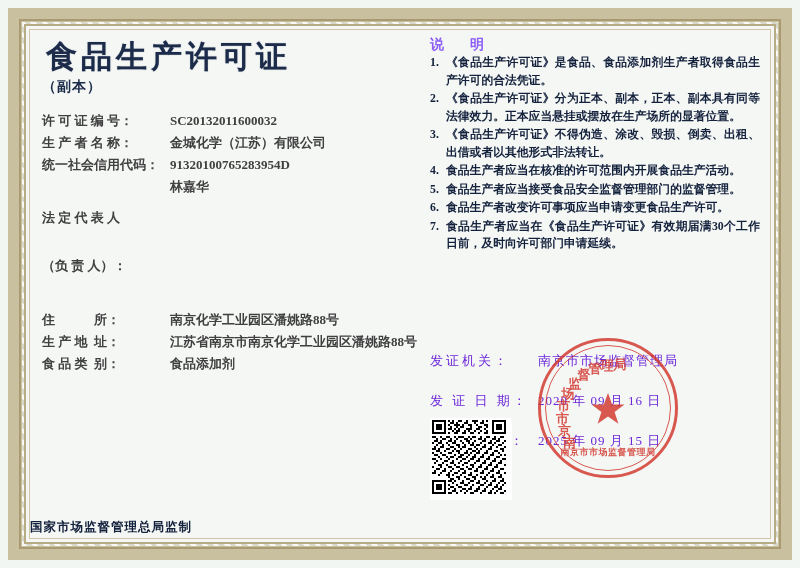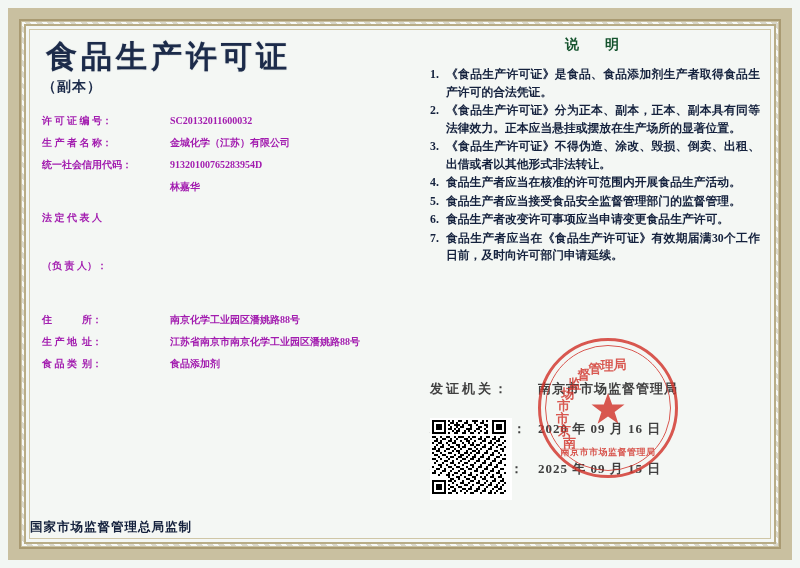--- a/index.html
+++ b/index.html
@@ -81,22 +81,22 @@
   }
   .sub-title {
     font-size: 14px;
     font-weight: bold;
     color: #1c2b4a;
     letter-spacing: 1px;
   }
 
   .fields {
     margin-top: 16px;
-    font-size: 10px;
-    color: #a21caf;
+    font-size: 13px;
+    color: #404040;
   }
   .field-row {
     display: flex;
     align-items: flex-start;
     margin-bottom: 5px;
     line-height: 17px;
   }
   .field-label {
     width: 128px;
     flex: 0 0 128px;
@@ -117,24 +117,23 @@
   
   .right-col {
     position: absolute;
     left: 400px;
     top: 6px;
     width: 330px;
   }
   .notes-title {
     font-size: 14px;
     font-weight: bold;
-    color: #14532d;
-    text-align: center;
+    color: #8b5cf6;
     letter-spacing: 6px;
-    margin-bottom: 12px;
+    margin-bottom: 0;
   }
   .notes-list {
     font-size: 11.8px;
     line-height: 17.5px;
     color: #14213d;
     font-weight: bold;
   }
   .note-item {
     display: flex;
     margin-bottom: 1px;
@@ -145,25 +144,25 @@
   }
   .note-text {
     flex: 1;
     text-align: justify;
   }
 
   
   .issuer-block {
     position: absolute;
     left: 400px;
-    top: 350px;
+    top: 322px;
     width: 330px;
     font-size: 13px;
-    color: #404040;
-    font-weight: bold;
+    color: #6d28d9;
+    font-weight: normal;
   }
   .issuer-row {
     display: flex;
     align-items: baseline;
     margin-bottom: 22px;
     white-space: nowrap;
   }
   .issuer-label {
     flex: 0 0 108px;
     letter-spacing: 3px;

